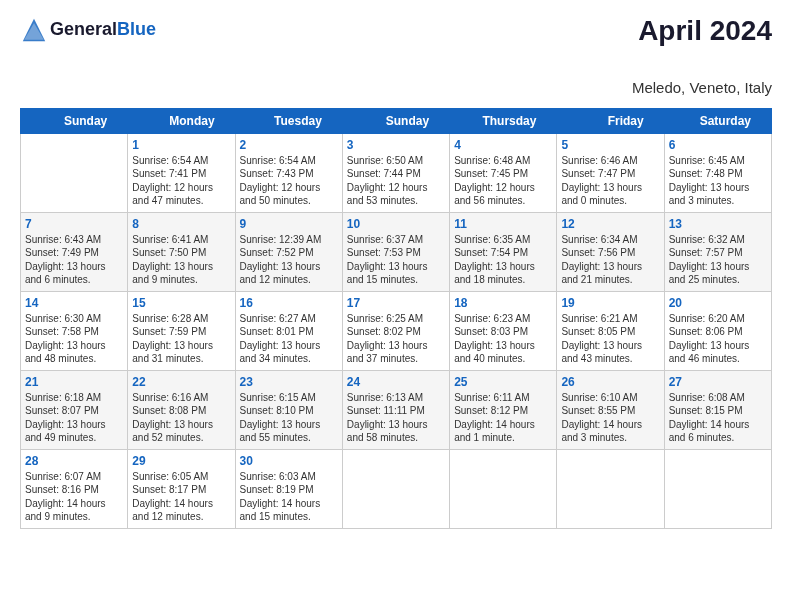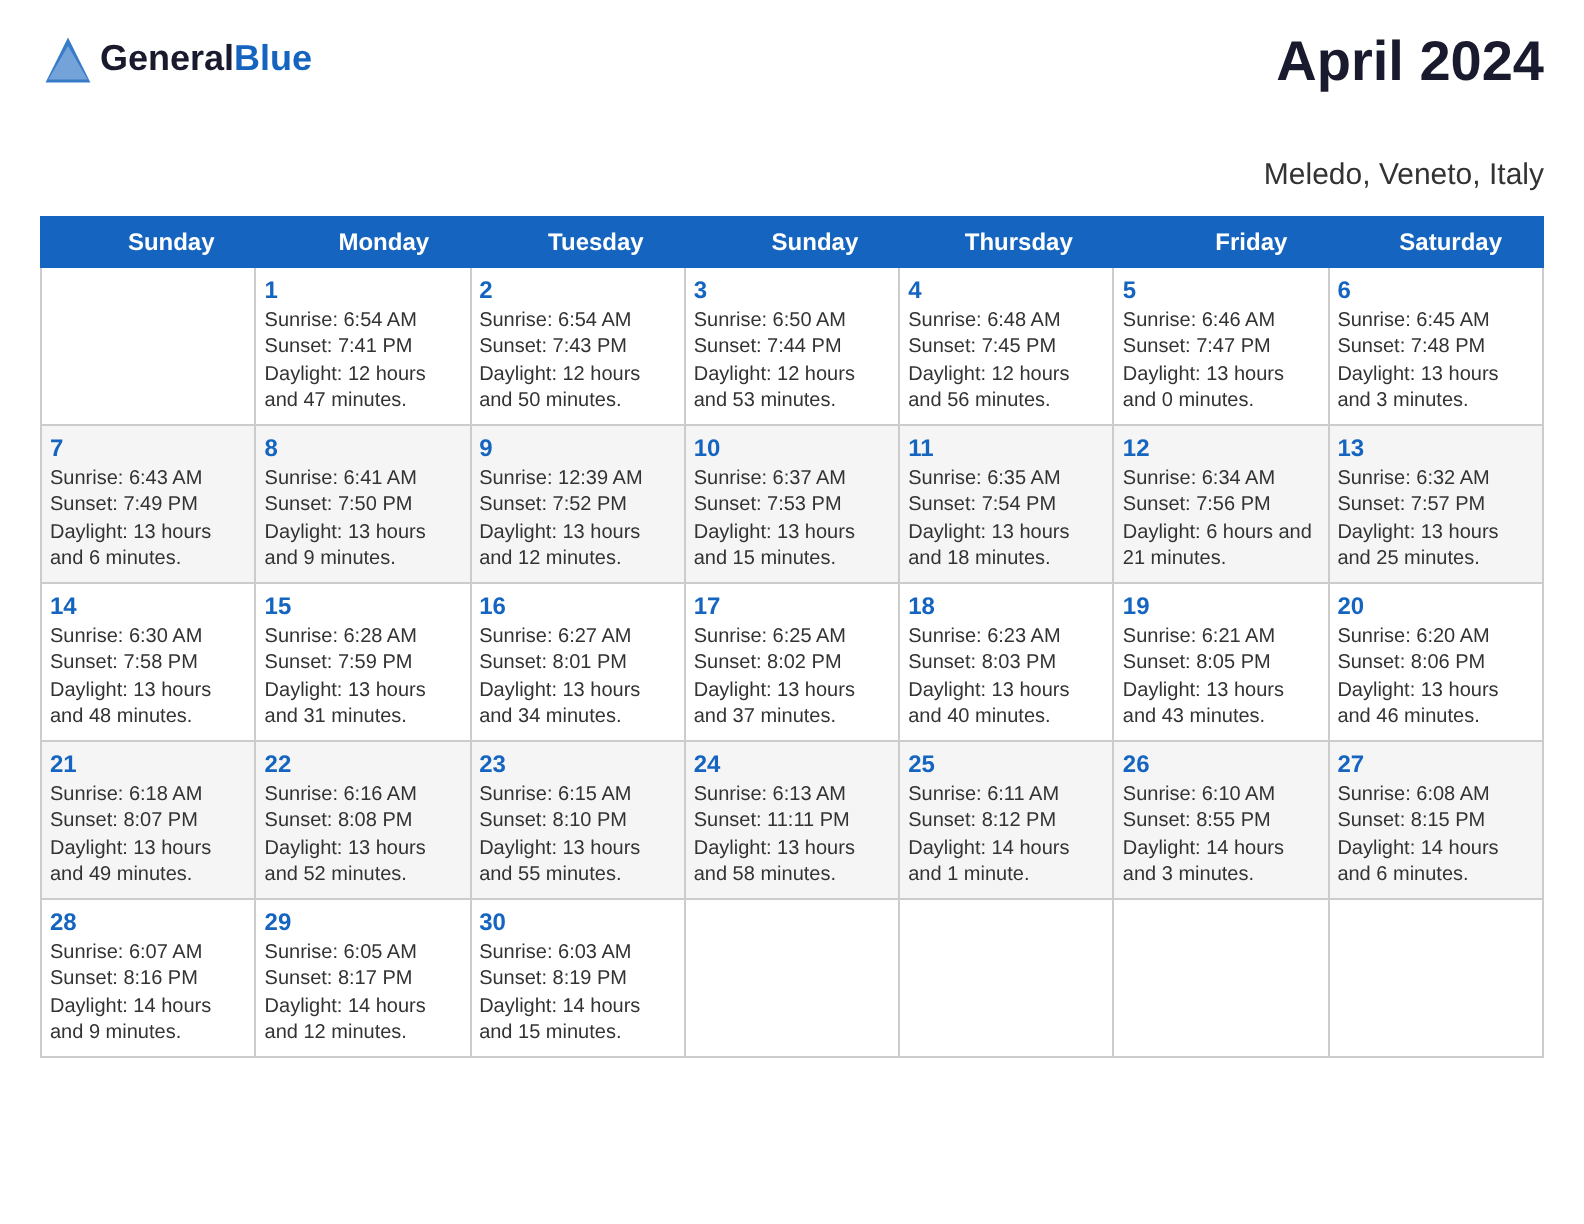--- a/index.html
+++ b/index.html
@@ -197,21 +197,21 @@
           <td>
             <span class="day-number">11</span>
             <span class="cell-line">Sunrise: 6:35 AM</span>
             <span class="cell-line">Sunset: 7:54 PM</span>
             <span class="cell-line">Daylight: 13 hours and 18 minutes.</span>
           </td>
           <td>
             <span class="day-number">12</span>
             <span class="cell-line">Sunrise: 6:34 AM</span>
             <span class="cell-line">Sunset: 7:56 PM</span>
-            <span class="cell-line">Daylight: 6 hours and 21 minutes.</span>
+            <span class="cell-line">Daylight: 13 hours and 21 minutes.</span>
           </td>
           <td>
             <span class="day-number">13</span>
             <span class="cell-line">Sunrise: 6:32 AM</span>
             <span class="cell-line">Sunset: 7:57 PM</span>
             <span class="cell-line">Daylight: 13 hours and 25 minutes.</span>
           </td>
         </tr>
         <tr>
           <td>

